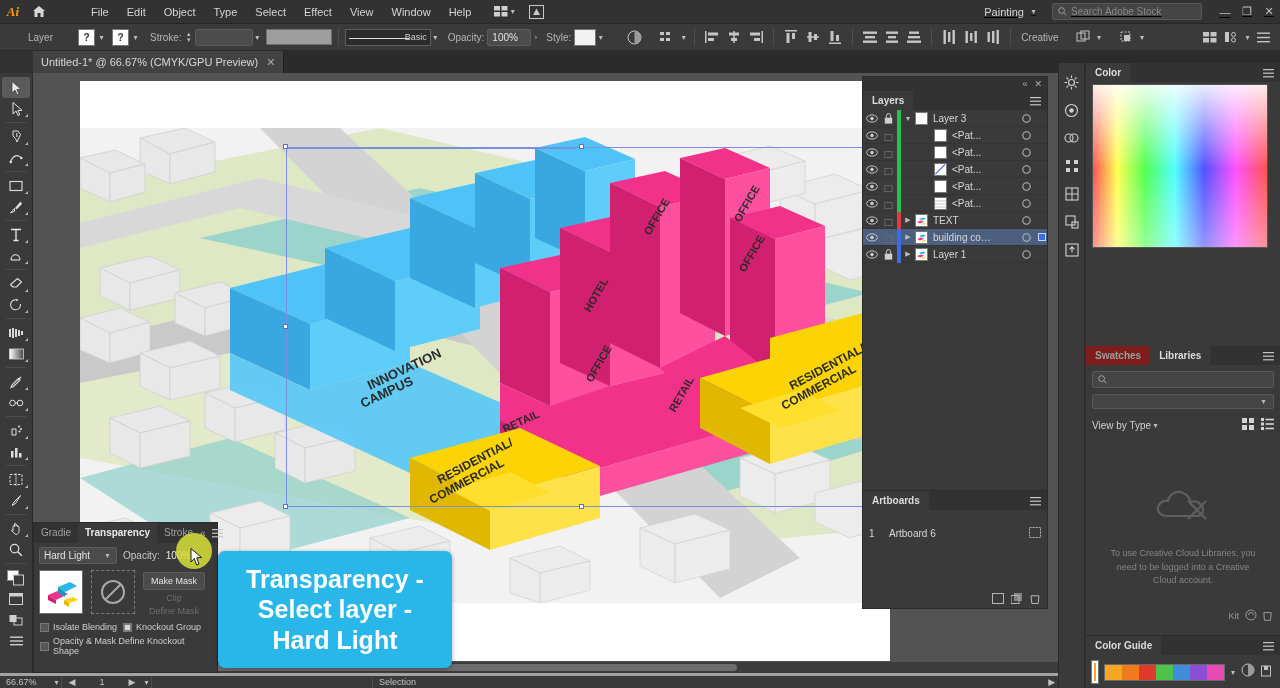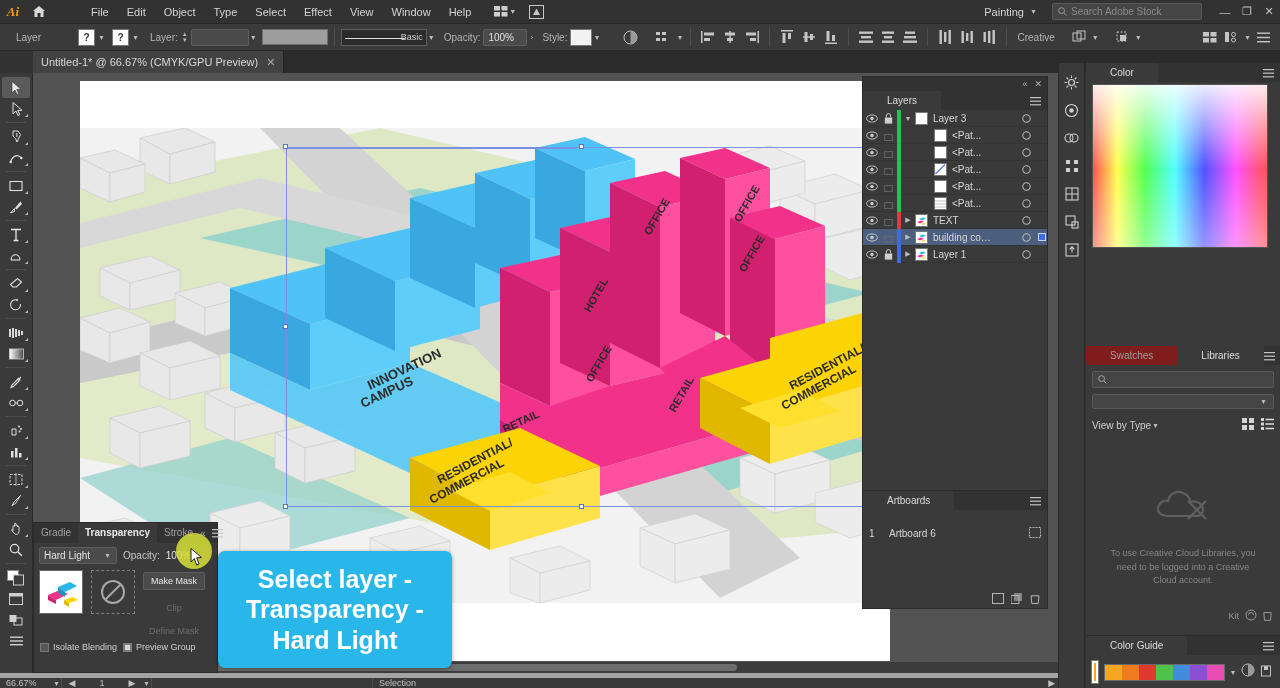--- a/index.html
+++ b/index.html
@@ -21,21 +21,21 @@
   .ai-logo {
     width:26px; height:24px; display:flex; align-items:center; justify-content:center;
     color:#ff9a00; font-weight:bold; font-size:13px; font-style:italic;
     font-family:"Liberation Serif", serif;
   }
   .home-icon { width:26px; height:24px; display:flex; align-items:center; justify-content:center; }
   .menu-items { display:flex; align-items:center; margin-left:30px; }
   .menu-item {
     padding:0 9px; height:24px; line-height:24px; font-size:11px; color:#d4d4d4; cursor:default;
   }
-  .mb-right { margin-left:auto; display:flex; align-items:center; height:24px; }
+  .mb-right { margin-left:auto; display:flex; align-items:center; height:24px;text-decoration:underline; }
   .workspace-sel {
     display:flex; align-items:center; gap:5px; font-size:11px; color:#d4d4d4;
     padding:0 8px; margin-right:6px;
   }
   .stock-search {
     width:150px; height:17px; background:#454545; border:1px solid #595959; border-radius:2px;
     display:flex; align-items:center; padding:0 5px; gap:4px; margin-right:12px;
   }
   .stock-search .ph { font-size:10px; color:#8a8a8a; }
   .win-btn { width:22px; height:24px; display:flex; align-items:center; justify-content:center; color:#c0c0c0; font-size:11px; }
@@ -112,21 +112,21 @@
     position:absolute; right:0; top:0; width:11px; height:600px; background:#3c3c3c;
   }
   .canvas-vscroll .thumb { position:absolute; left:2px; top:4px; width:7px; height:430px; background:#6d6d6d; border-radius:4px; }
   .canvas-hscroll { position:absolute; left:0; bottom:0; height:11px; width:1036px; background:#3c3c3c; }
   .canvas-hscroll .thumb { position:absolute; left:4px; top:2px; width:700px; height:7px; background:#6d6d6d; border-radius:4px; }
 
   
   .statusbar {
     position:absolute; left:0; bottom:0; width:1080px; height:15px;
     background:#3a3a3a; display:flex; align-items:center;
-    font-size:9px; color:#c2c2c2; border-top:5px solid #a3a3a3;
+    font-size:9px; color:#c2c2c2; border-top:3px solid #a3a3a3;
   }
   .sb-cell { display:flex; align-items:center; height:15px; padding:0 6px; }
   .sb-sep { width:1px; height:11px; background:#4e4e4e; }
 
   
   .transp-panel {
     position:absolute; left:33px; top:522px; width:185px; height:151px;
     background:#3a3a3a; border:1px solid #2b2b2b; z-index:12;
   }
   .tp-tabs { display:flex; align-items:center; height:20px; background:#323232; position:relative; }
@@ -170,21 +170,21 @@
   .cursor-arrow { position:absolute; left:190px; top:548px; z-index:21; }
 
   
   .layers-panel {
     position:absolute; left:862px; top:76px; width:186px; height:533px;
     background:#3a3a3a; border:1px solid #2b2b2b;
   }
   .panel-dockhead { height:14px; background:#323232; display:flex; align-items:center; justify-content:flex-end; padding-right:5px; gap:7px; }
   .panel-tabrow { height:19px; background:#323232; display:flex; align-items:center; }
   .panel-tab {
-    font-size:10px; color:#dcdcdc; padding:0 24px; height:19px; line-height:19px; background:#3a3a3a;
+    font-size:10px; color:#dcdcdc; padding:0 9px; height:19px; line-height:19px; background:#3a3a3a;font-weight:bold;
   }
   .panel-tab.inactive { background:#7f1d1d; color:#9d9d9d; }
   .panel-burger { margin-left:auto; padding-right:6px; }
   .layers-list { position:relative; }
   .layer-row {
     display:flex; align-items:center; height:17px; font-size:10px; color:#d7d7d7;
     border-bottom:1px solid #343434;
   }
   .layer-row.selected { background:#4d5f7e; }
   .lr-eye { width:17px; display:flex; justify-content:center; }
@@ -304,32 +304,32 @@
           </svg>
         <span class="ph">Search Adobe Stock</span>
       </div>
       <div class="win-btn">—</div>
       <div class="win-btn">❐</div>
       <div class="win-btn">✕</div>
     </div>
   </div>
 
   <div class="controlbar">
-    <div style="width:60px;padding-left:16px;" class="cb-label">Layer</div>
+    <div style="width:60px;padding-left:28px;" class="cb-label">Layer</div>
 
     <div style="display:flex;align-items:center;gap:2px;margin-left:18px;">
       <div class="swatch-box">?</div>
       <span class="mini-caret">▾</span>
     </div>
     <div style="display:flex;align-items:center;gap:2px;margin-left:6px;">
       <div class="swatch-box">?</div>
       <span class="mini-caret">▾</span>
     </div>
 
-    <div class="cb-label" style="margin-left:10px;">Layer:</div>
+    <div class="cb-label" style="margin-left:10px;">Stroke:</div>
     <div style="margin-left:4px;display:flex;flex-direction:column;">
       <span style="font-size:6px;color:#bbb;line-height:6px;">▲</span>
       <span style="font-size:6px;color:#bbb;line-height:6px;">▼</span>
     </div>
     <div class="stroke-weight" style="margin-left:3px;"></div>
     <span class="mini-caret">▾</span>
     <div class="stroke-swatch" style="margin-left:4px;"></div>
 
     <div class="cb-sep"></div>
     <div class="brush-def">
@@ -920,50 +920,56 @@
           <polygon points="24,29 33,26 38,29 29,32" fill="#fcd405"></polygon>
           <polygon points="24,29 24,33 29,36 29,32" fill="#e0b800"></polygon>
         </svg>
       </div>
       <div class="thumb-mask">
         <svg width="26" height="26" viewBox="0 0 26 26">
             <circle cx="13" cy="13" r="11" fill="none" stroke="#a8a8a8" stroke-width="2"></circle>
             <line x1="5.2" y1="20.8" x2="20.8" y2="5.2" stroke="#a8a8a8" stroke-width="2"></line>
           </svg>
       </div>
-      <div style="display:flex;flex-direction:column;gap:13px;padding-top:2px;">
+      <div style="display:flex;flex-direction:column;gap:3px;padding-top:2px;">
         <div class="make-mask-btn">Make Mask</div>
         <div class="tiny dim" style="text-align:center;width:62px;">Clip</div>
         <div class="tiny dim" style="text-align:center;width:62px;">Define Mask</div>
       </div>
     </div>
 
     <div style="display:flex;align-items:center;gap:6px;padding:4px 6px 0 6px;">
       <span class="tp-chk">
         <span class="cbox"></span>
         <span>Isolate Blending</span>
       </span>
       <span class="tp-chk">
         <span class="cbox checked"></span>
-        <span>Preview Group</span>
+        <span>Knockout Group</span>
+      </span>
+    </div>
+    <div style="padding:4px 6px;">
+      <span class="tp-chk">
+        <span class="cbox"></span>
+        <span>Opacity &amp; Mask Define Knockout Shape</span>
       </span>
     </div>
   </div>
 
   <div class="cursor-hl"></div>
   <div class="cursor-arrow">
     <svg width="13" height="18" viewBox="0 0 13 18">
         <path d="M1 0.5 L1 14 L4.3 10.5 L6.6 17 L9 16 L6.7 9.8 L11.5 9.5 Z" fill="#ffffff" stroke="#1c1c1c" stroke-width="1"></path>
       </svg>
   </div>
 
   <div class="callout">
     <div>
+      <div>Transparency -</div>
       <div>Select layer -</div>
-      <div>Transparency -</div>
       <div>Hard Light</div>
     </div>
   </div>
 
   <div class="layers-panel">
     <div class="panel-dockhead">
       <span style="font-size:9px;color:#b0b0b0;">«</span>
       <span style="font-size:9px;color:#b0b0b0;">✕</span>
     </div>
     <div class="panel-tabrow">

